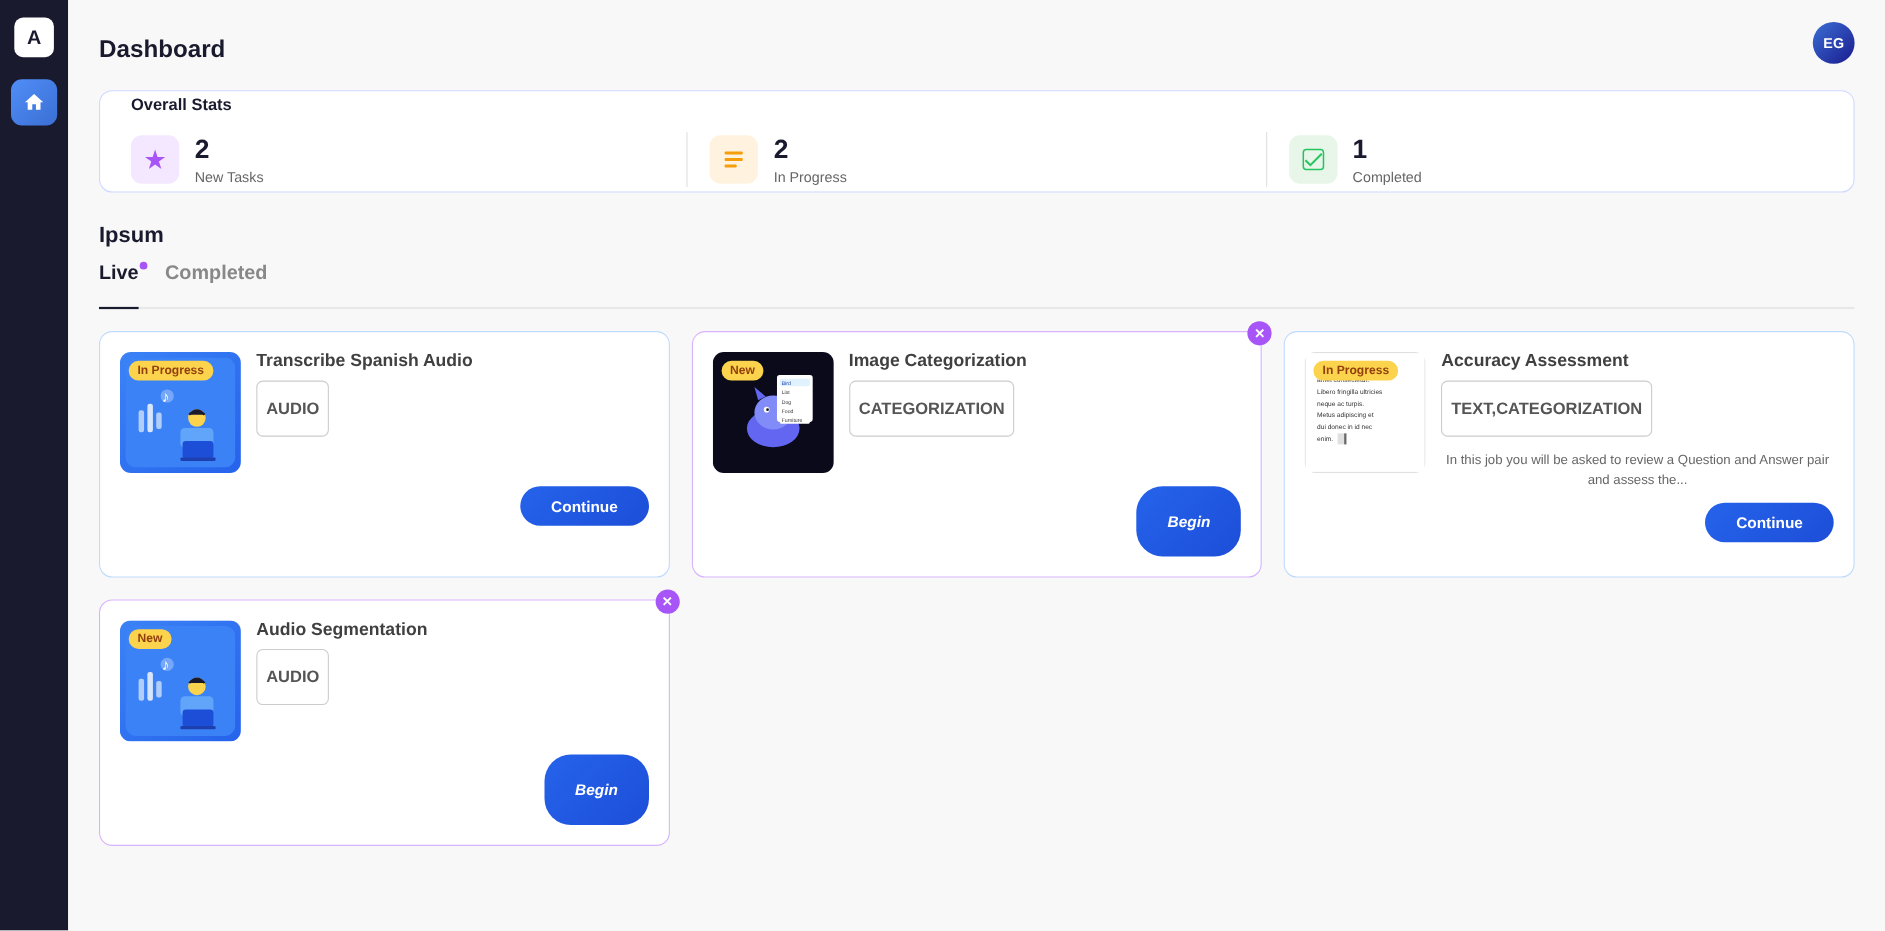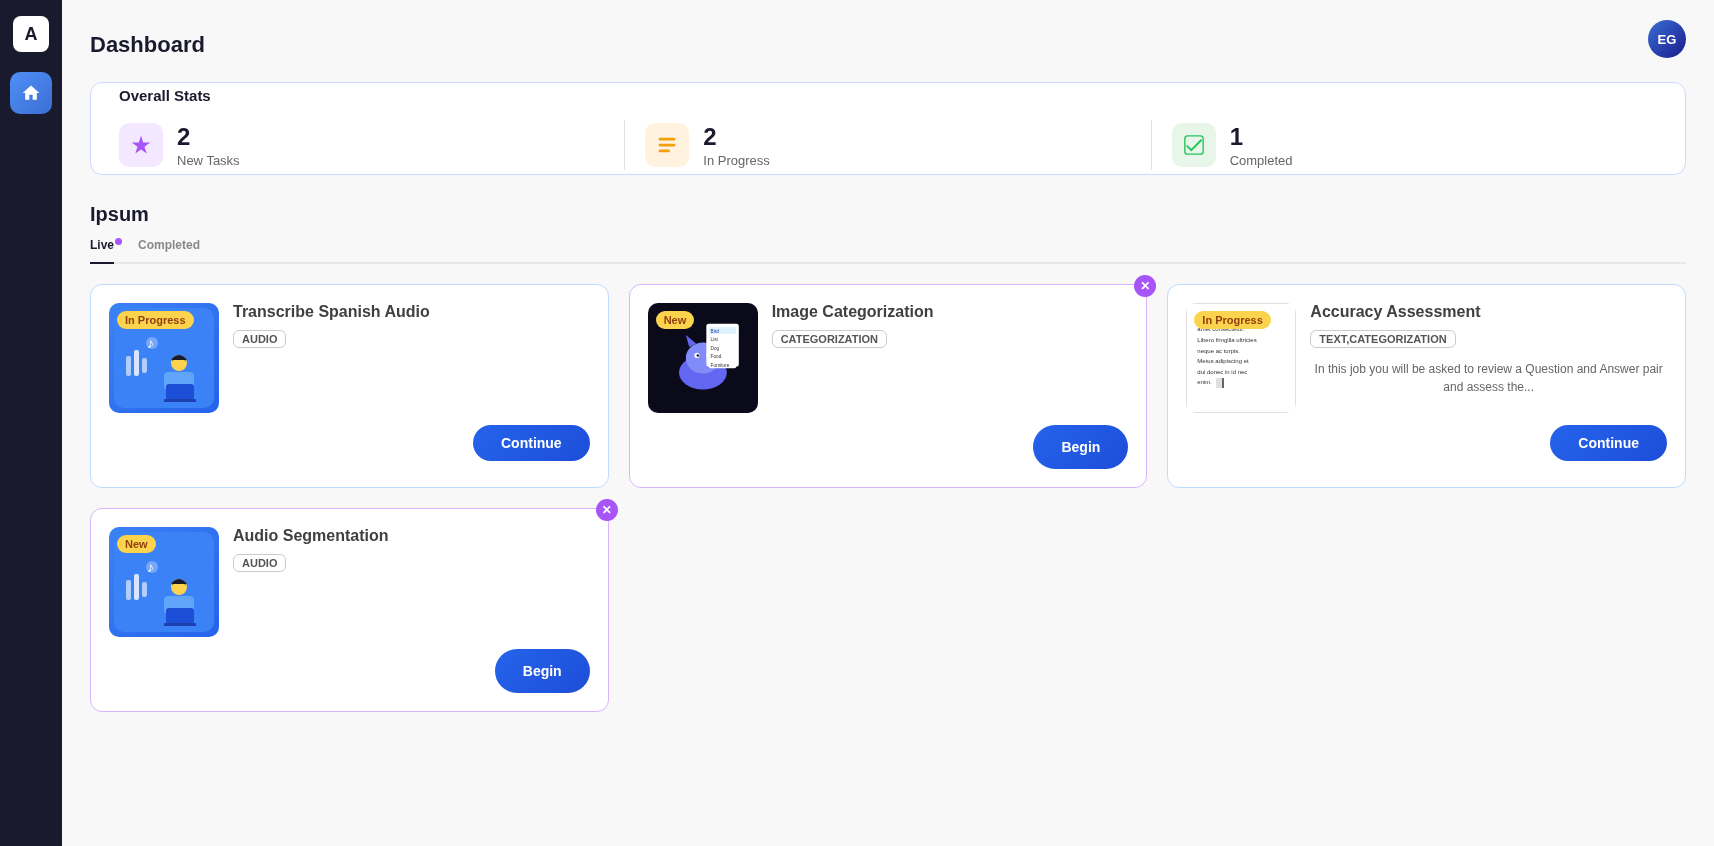--- a/index.html
+++ b/index.html
@@ -114,22 +114,22 @@
     }
 
     
     .tabs {
       display: flex;
       gap: 24px;
       margin-bottom: 20px;
       border-bottom: 2px solid #e8e8e8;
     }
     .tab {
-      padding-bottom: 10px;
-      font-size: 12px;
+      padding-bottom: 20px;
+      font-size: 18px;
       font-weight: 600;
       color: #888;
       cursor: pointer;
       position: relative;
     }
     .tab.active {
       color: #1a1a2e;
       border-bottom: 2.5px solid #1a1a2e;
       margin-bottom: -2px;
     }
@@ -231,22 +231,22 @@
     }
     .badge-in-progress { background: #fcd34d; color: #92400e; }
     .badge-new { background: #fcd34d; color: #92400e; }
 
     .task-info { flex: 1; }
     .task-title { font-size: 16px; font-weight: 700; color: #404040; margin-bottom: 8px; }
     .task-tag {
       display: inline-block;
       border: 1.5px solid #ccc;
       border-radius: 6px;
-      padding: 2px 8px;
-      font-size: 11px;
+      padding: 16px 8px;
+      font-size: 15px;
       font-weight: 600;
       color: #555;
       margin-bottom: 6px;
     }
     .task-description { font-size: 12px; color: #666; line-height: 1.5; margin-top: 6px; text-align: center; }
 
     .task-card-footer { display: flex; justify-content: flex-end; }
 
     .btn-continue {
       background: linear-gradient(135deg, #2563eb, #1d4ed8);
@@ -256,24 +256,25 @@
       padding: 10px 28px;
       font-size: 14px;
       font-weight: 600;
       cursor: pointer;
     }
     .btn-begin {
       background: linear-gradient(135deg, #2563eb, #1d4ed8);
       color: white;
       border: none;
       border-radius: 24px;
-      padding: 14px 28px;
+      padding: 24px 28px;
       font-size: 14px;
       font-weight: 600;
       cursor: pointer;
+      font-style: italic;
     }
 
     
     ::-webkit-scrollbar { width: 4px; }
     ::-webkit-scrollbar-track { background: transparent; }
     ::-webkit-scrollbar-thumb { background: #ccc; border-radius: 2px; }
   </style>
 </head>
 <body>
 

